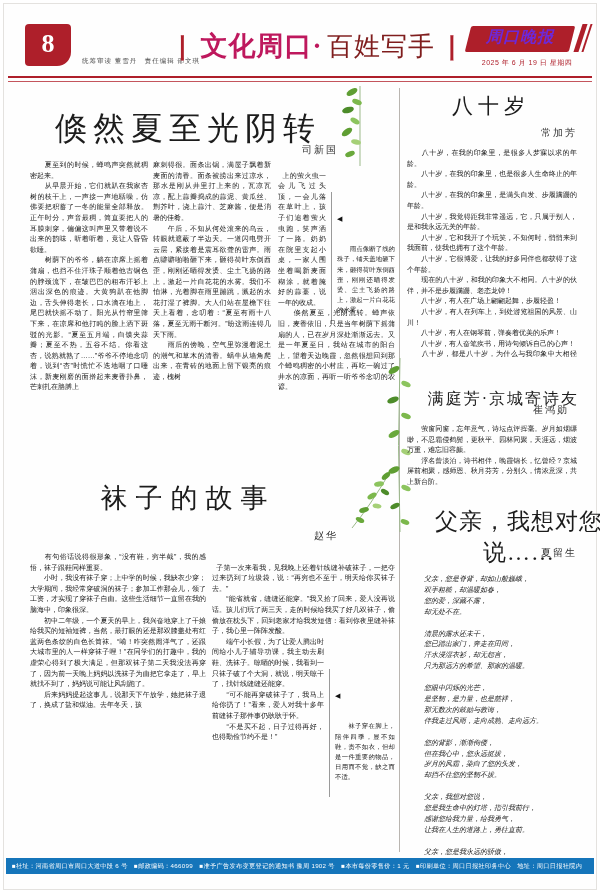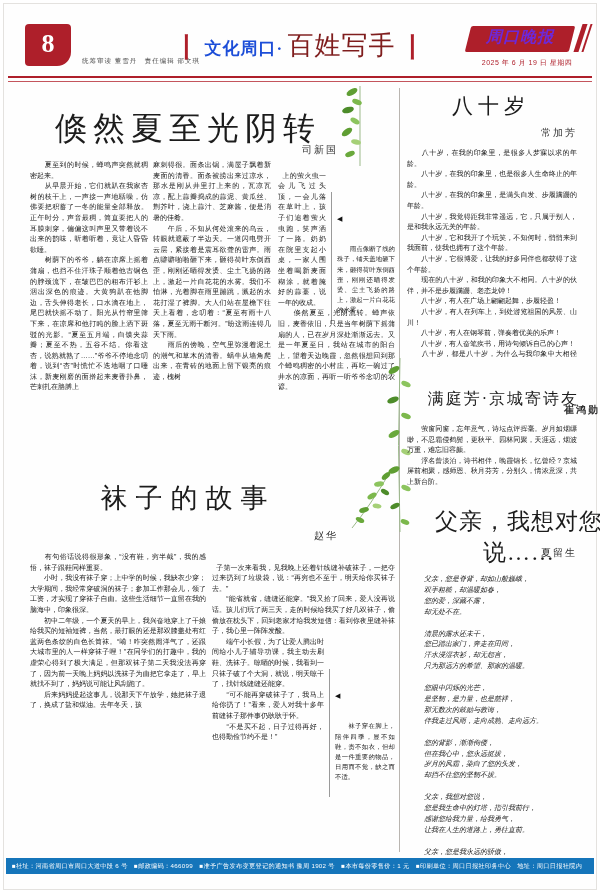--- a/index.html
+++ b/index.html
@@ -12,21 +12,21 @@
 
   
   .page-badge{
     left:25px;top:24px;width:46px;height:42px;background:#ae1f2a;color:#fff;
     font-size:26px;font-weight:bold;text-align:center;line-height:40px;
     border-radius:4px 4px 14px 4px;font-family:"Liberation Serif",serif;
   }
   .credits{left:82px;top:57px;font-size:6.5px;color:#4a4a4a;letter-spacing:1px;}
   .masthead{left:170px;top:28px;width:260px;text-align:center;white-space:nowrap;}
   .masthead .bar{color:#ae1f2a;font-size:26px;font-weight:bold;vertical-align:-2px;}
-  .masthead .red{color:#1d4ed8;font-size:17px;font-weight:bold;font-family:"Liberation Serif",serif;letter-spacing:1px;}
+  .masthead .red{color:#be185d;font-size:27px;font-weight:bold;font-family:"Liberation Serif",serif;letter-spacing:1px;}
   .masthead .dark{color:#7f1d1d;font-size:26px;font-family:"Liberation Serif",serif;letter-spacing:1px;}
   .logo-band{
     left:468px;top:26px;width:104px;height:26px;background:#ae1f2a;
     transform:skewX(-14deg);border-radius:2px;
   }
   .logo-text{
     left:470px;top:27px;width:100px;text-align:center;color:#6d28d9;font-size:16px;
     font-weight:bold;font-style:italic;font-family:"Liberation Serif",serif;letter-spacing:1px;
   }
   .logo-slash{left:578px;top:24px;width:5px;height:28px;background:#ae1f2a;transform:skewX(-18deg);}
@@ -188,21 +188,21 @@
   <ellipse cx="9" cy="78" rx="6" ry="3" fill="#6aa93c" transform="rotate(-30 9 78)"></ellipse>
   <ellipse cx="21" cy="96" rx="5" ry="2.6" fill="#a5d077" transform="rotate(20 21 96)"></ellipse>
   <ellipse cx="9" cy="114" rx="6" ry="3" fill="#5f9e33" transform="rotate(-25 9 114)"></ellipse>
   <ellipse cx="21" cy="132" rx="5" ry="2.6" fill="#8cc45e" transform="rotate(25 21 132)"></ellipse>
   <ellipse cx="10" cy="150" rx="5" ry="2.6" fill="#4d8c2a" transform="rotate(-25 10 150)"></ellipse>
   <ellipse cx="20" cy="166" rx="4.5" ry="2.4" fill="#7cb84c" transform="rotate(20 20 166)"></ellipse>
 </svg>
 
 <div class="abs art-title" style="left:403px;top:389px;width:176px;font-size:16px;letter-spacing:2px;text-align:right;">满庭芳·京城寄诗友</div>
 
-<div class="abs author" style="left:428px;top:403px;width:172px;font-weight:bold;">崔鸿勋</div>
+<div class="abs author" style="left:397px;top:403px;width:172px;">崔鸿勋</div>
 
 <div class="abs bodytext kai" style="left:407px;top:424px;width:170px;height:64px;">　　萤窗同窗，忘年意气，诗坛点评挥毫。岁月如烟缥缈，不忍霜侵鹤鬓，更秋平、园林同聚，天涯远，烟波万重，难忘旧容颜。
 　　浮名曾淡泊，诗书相伴，晚霞锦长，忆曾经？京城屏前相聚，感师恩、秋月芬芳，分别久，情浓意深，共上新台阶。</div>
 
 <div class="abs art-title" style="left:384px;top:506px;width:182px;font-size:23px;letter-spacing:1px;padding-left:44px;">父亲，我想对您说……</div>
 
 <div class="abs author" style="left:405px;top:546px;width:172px;">夏留生</div>
 
 <div class="abs bodytext kai poem" style="left:424px;top:574px;width:156px;height:282px;line-height:10.9px;text-align:left;">父亲，您是脊背，却如山般巍峨，
 双手粗糙，却温暖如春，

